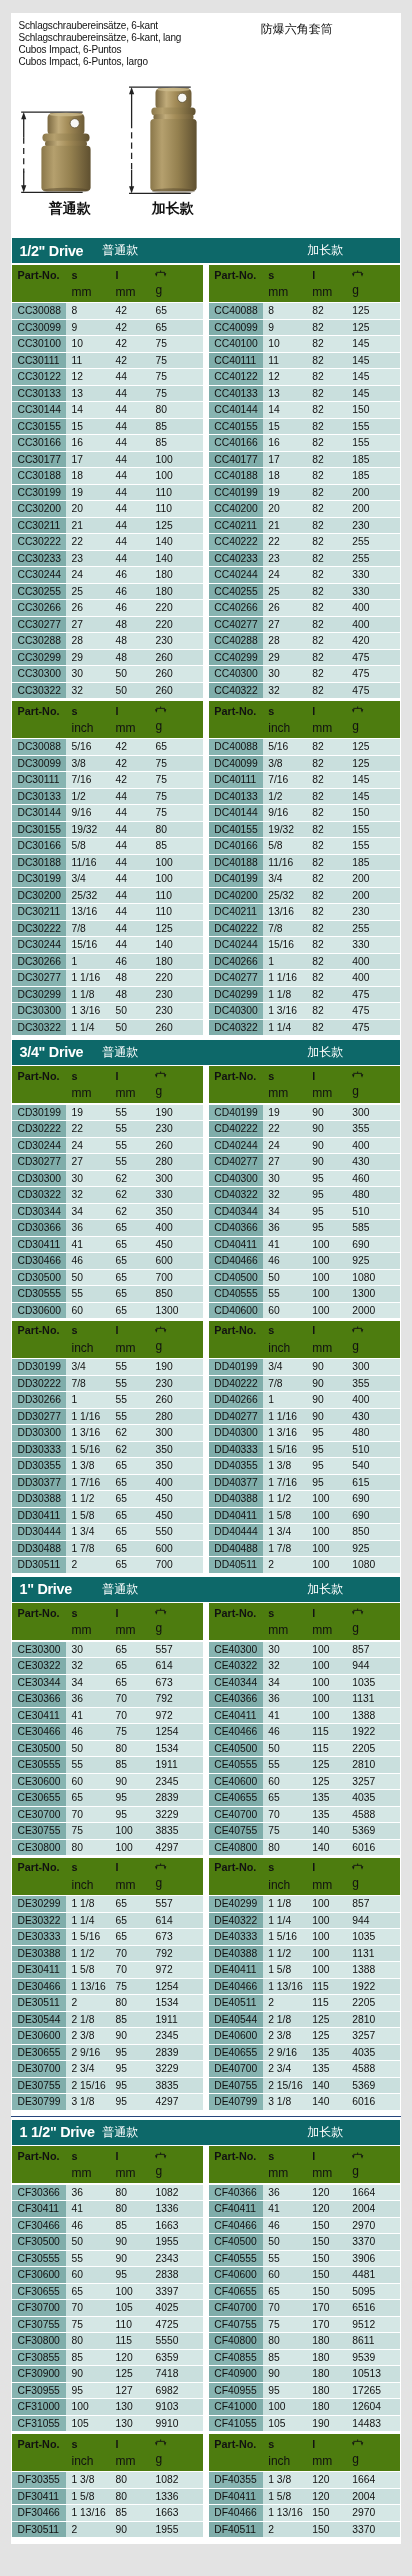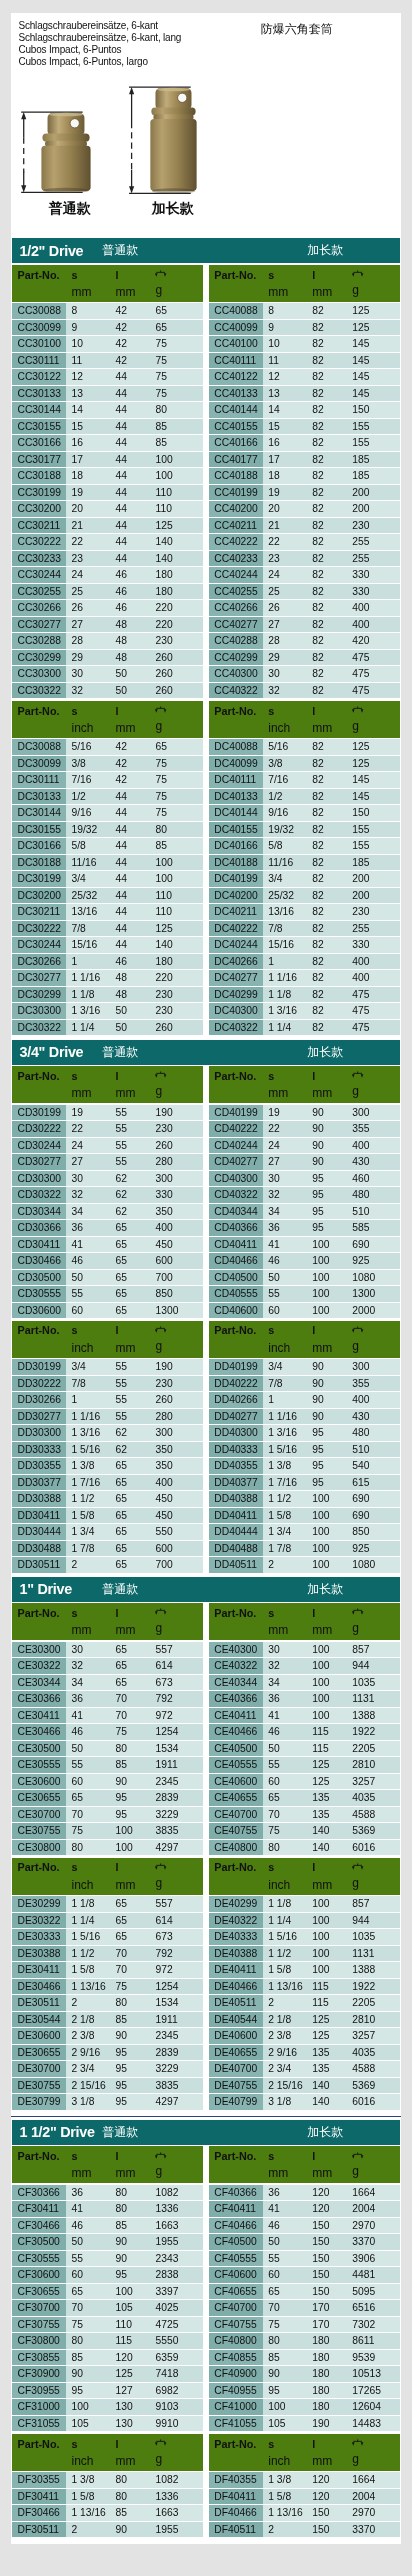--- a/index.html
+++ b/index.html
@@ -1722,21 +1722,21 @@
           <div class="trow alt">
             <div class="cell part">CF40700</div>
             <div class="cell">70</div>
             <div class="cell">170</div>
             <div class="cell">6516</div>
           </div>
           <div class="trow">
             <div class="cell part">CF40755</div>
             <div class="cell">75</div>
             <div class="cell">170</div>
-            <div class="cell">7302</div>
+            <div class="cell">9512</div>
           </div>
           <div class="trow alt">
             <div class="cell part">CF40800</div>
             <div class="cell">80</div>
             <div class="cell">180</div>
             <div class="cell">8611</div>
           </div>
           <div class="trow">
             <div class="cell part">CF40855</div>
             <div class="cell">85</div>

